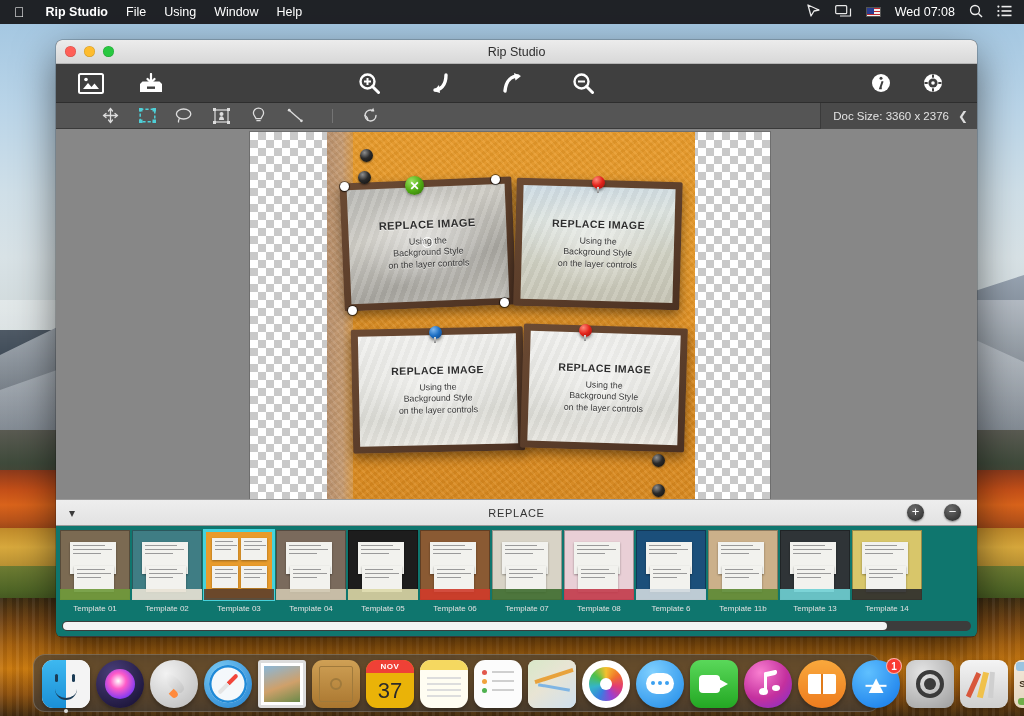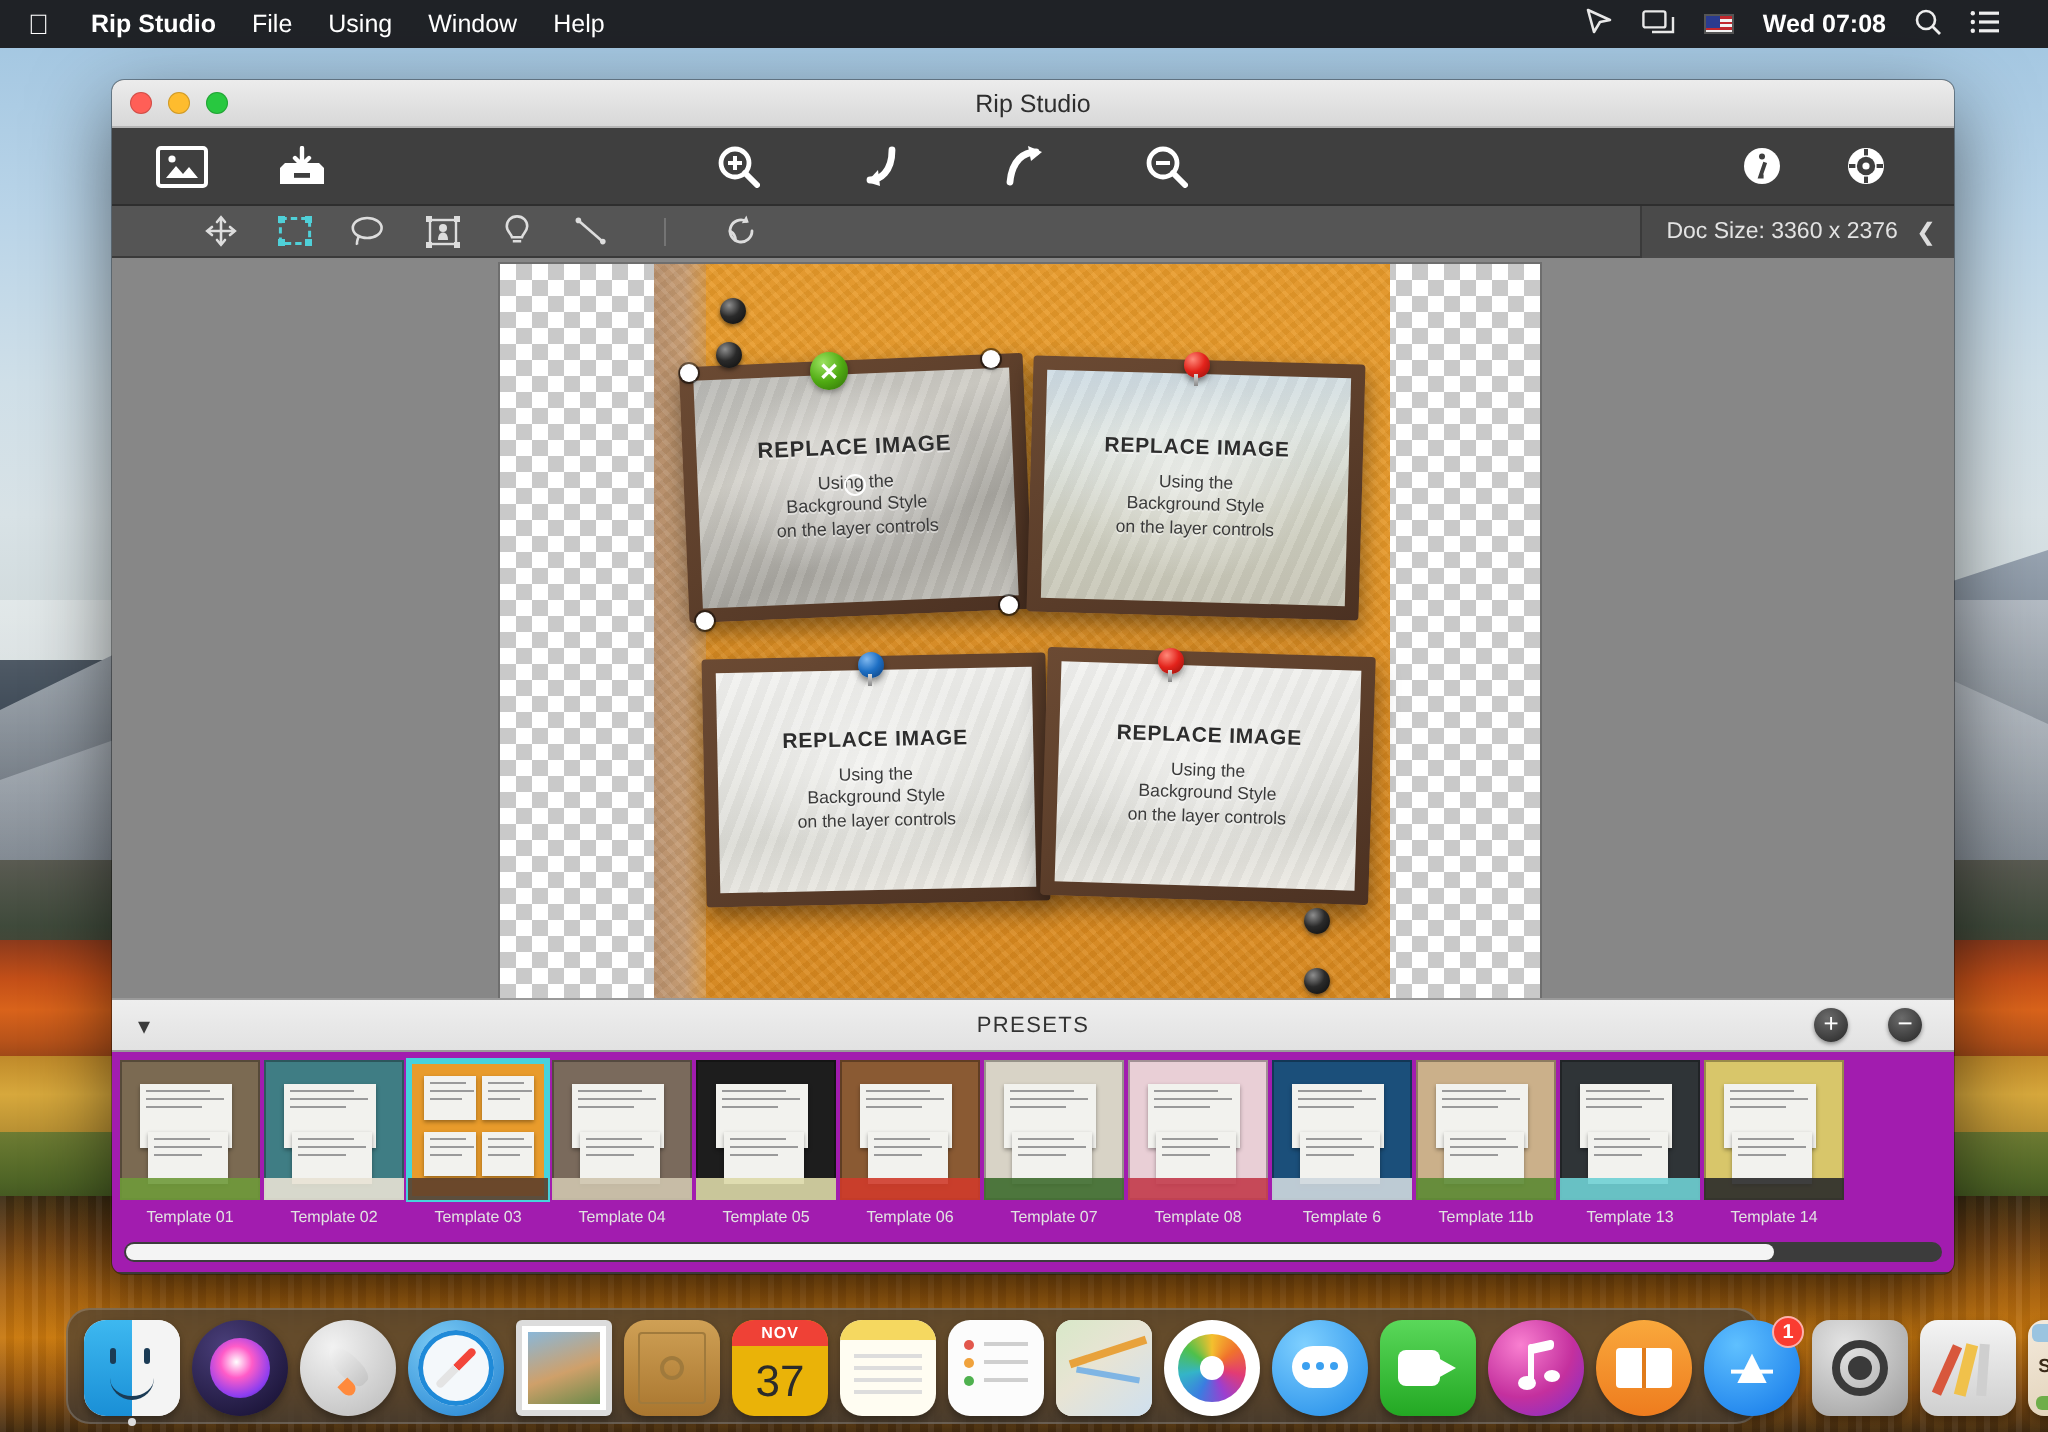--- a/index.html
+++ b/index.html
@@ -65,21 +65,21 @@
   #menubar {
     position:absolute; left:0; top:0; width:1024px; height:24px;
     background:rgba(20,20,22,.92); color:#fff;
     display:flex; align-items:center; font-size:12.5px; z-index:60;
     -webkit-font-smoothing:antialiased;
   }
   #menubar .apple { padding:0 12px 0 14px; font-size:14px; line-height:1; }
   #menubar .mi { padding:0 9px; white-space:nowrap; }
   #menubar .mi.bold { font-weight:bold; }
   #menubar .spacer { flex:1; }
-  #menubar .right { display:flex; align-items:center; gap:14px; padding-right:24px;font-weight:bold; }
+  #menubar .right { display:flex; align-items:center; gap:14px; padding-right:12px; }
   #menubar .clock { font-size:12.5px; white-space:nowrap; }
   .flag {
     width:15px; height:10px; position:relative; overflow:hidden;
     background:repeating-linear-gradient(180deg,#c1272d 0 1.4px,#f2f2f2 1.4px 2.8px);
     border:.5px solid #555;
   }
   .flag i { position:absolute; left:0; top:0; width:7px; height:5.6px; background:#2a3b8f; }
 
   
   #window {
@@ -250,21 +250,21 @@
   .presets-hd .acts { position:absolute; right:16px; display:flex; gap:20px; }
   .rndbtn {
     width:17px; height:17px; border-radius:50%;
     background:radial-gradient(circle at 40% 30%,#6b6b6b,#262626);
     color:#fff; font-size:13px; line-height:15px; text-align:center;
     box-shadow:0 1px 2px rgba(0,0,0,.4);
   }
 
   
   .presets-body {
-    height:110px; background:#a21caf; position:relative; overflow:hidden;
+    height:110px; background:#0f766e; position:relative; overflow:hidden;
   }
   .thumbs { display:flex; gap:2px; padding:4px 0 0 4px; }
   .tcell { width:70px; flex:0 0 70px; }
   .tthumb {
     width:70px; height:70px; position:relative; overflow:hidden;
     box-shadow:inset 0 0 0 1px rgba(0,0,0,.3);
   }
   .tcell.sel .tthumb { box-shadow:inset 0 0 0 2px #46d2dc, 0 0 0 1px #46d2dc; }
   .tlabel {
     margin-top:4px; text-align:center; color:#e2e2e2; font-size:8px;
@@ -595,21 +595,21 @@
       <div class="pin red" style="left:328px; top:192px;">
         <div class="head"></div>
         <div class="needle"></div>
       </div>
 
     </div>
   </div>
 
   <div class="presets-hd">
     <span class="chev">▾</span>
-    <span class="lbl">PRESETS</span>
+    <span class="lbl">REPLACE</span>
     <span class="acts">
       <span class="rndbtn">+</span>
       <span class="rndbtn">−</span>
     </span>
   </div>
 
   <div class="presets-body">
     <div class="thumbs" id="thumbs">
         <div class="tcell">
           <div class="tthumb" style="background: rgb(123, 106, 82);">

